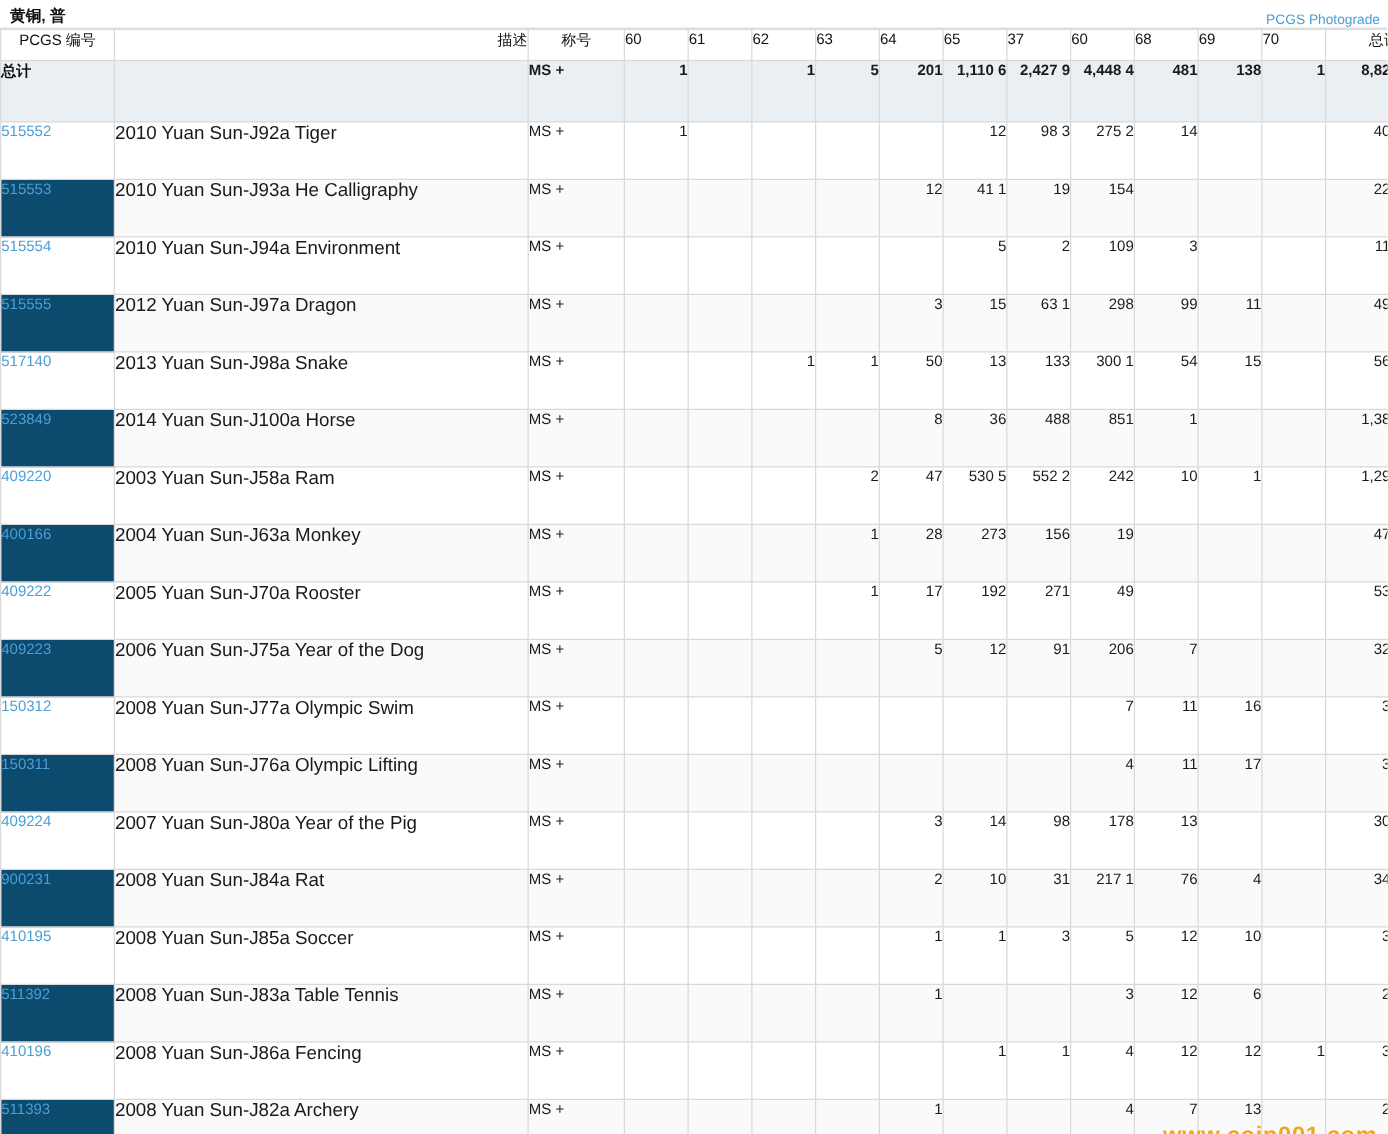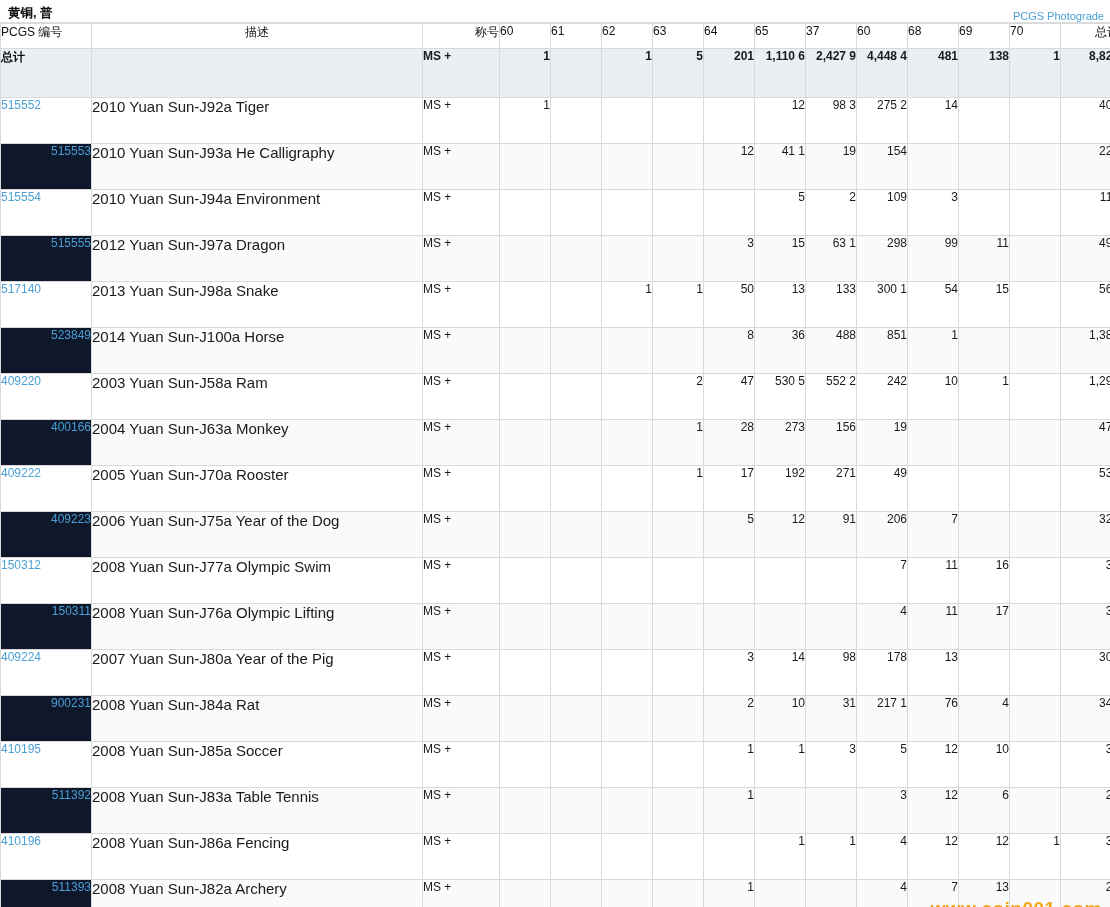--- a/index.html
+++ b/index.html
@@ -51,23 +51,23 @@
   }
   thead th {
     background: #ffffff;
     font-size: 12px;
     font-weight: bold;
     color: #111111;
     height: 24px;
     padding: 4px 8px 4px 8px;
     white-space: nowrap;
   }
-  th.c-id { width: 90px; text-align: left; }
-  th.c-desc { width: 330px; text-align: center; }
-  th.c-grade { width: 76px; text-align: right; }
+  th.c-id { width: 90px; text-align: center; }
+  th.c-desc { width: 330px; text-align: right; }
+  th.c-grade { width: 76px; text-align: center; }
   th.c-num { width: 50px; text-align: left; }
   th.c-total { width: 58px; text-align: right; }
 
   tr.total-row td {
     background: #eaeff3;
     font-weight: bold;
     height: 48px;
   }
   tr.data-row td {
     height: 45px;
@@ -76,21 +76,21 @@
   tr.data-row.alt td {
     background: #fafafa;
   }
   td.id-cell {
     padding: 8px 8px 4px 8px;
     background: #f5f6f7;
     color: #4a9fd5;
     font-size: 12px;
     cursor: pointer;
   }
-  tr.data-row.alt td.id-cell { background: #0f172a; text-align: right; }
+  tr.data-row.alt td.id-cell { background: #0c4a6e; }
   tr.total-row td.id-cell {
     color: #111111;
     background: #eaeff3;
     cursor: default;
   }
   td.desc-cell {
     padding: 8px 8px 4px 10px;
     font-size: 15px;
     color: #1a1a1a;
   }

